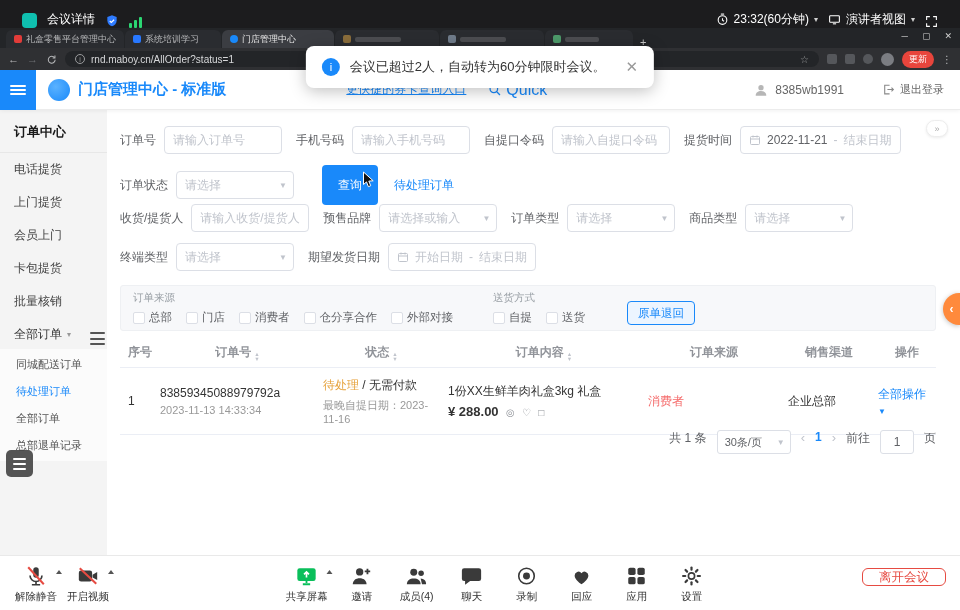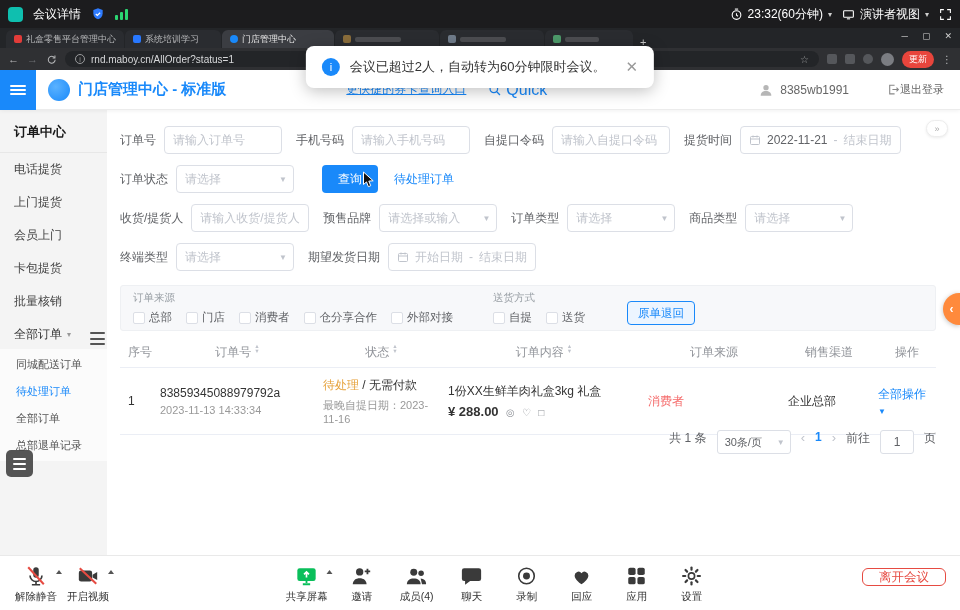--- a/index.html
+++ b/index.html
@@ -1,20 +1,20 @@
 <!DOCTYPE html>
 <html><head>
 <meta charset="utf-8">
 <style>
   * { margin:0; padding:0; box-sizing:border-box; }
   html,body { width:960px; height:610px; }
   body { font-family:"Liberation Sans","DejaVu Sans",sans-serif; background:#fff; position:relative; overflow:hidden; font-size:12px; color:#333; }
 
   
-  .topbar { position:absolute; top:0; left:0; right:0; height:28px; background:#1c1c1e; display:flex; align-items:center; gap:10px; padding:0 8px; color:#fff; font-size:12px; z-index:20; }
+  .topbar { position:absolute; top:0; left:0; right:0; height:28px; background:#1c1c1e; display:flex; align-items:flex-end; gap:10px; padding:0 22px; color:#fff; font-size:12px; z-index:20; }
   .topbar .grow { flex:1; }
   .mlogo { width:15px; height:15px; border-radius:4px; background:#0fbfaf; display:inline-block; }
   .sigbars { display:flex; align-items:flex-end; gap:2px; height:12px; }
   .sigbars i { width:3px; background:#2bd672; border-radius:1px; display:block; }
   .sigbars i:nth-child(1){height:5px;} .sigbars i:nth-child(2){height:8px;} .sigbars i:nth-child(3){height:11px;}
   .tb-group { display:flex; align-items:center; gap:5px; }
   .tb-caret { font-size:8px; color:#cfcfcf; }
 
   
   .tabstrip { position:absolute; top:28px; left:0; right:0; height:20px; background:#232528; display:flex; align-items:flex-end; padding-left:6px; z-index:10; }
@@ -41,21 +41,21 @@
 
   
   .appheader { position:absolute; top:70px; left:0; right:0; height:40px; background:#fff; border-bottom:1px solid #ececec; box-shadow:0 1px 4px rgba(0,0,0,.06); display:flex; align-items:center; z-index:5; }
   .burger { width:36px; height:40px; background:#1989fa; display:flex; align-items:center; justify-content:center; flex:none; border:none; }
   .burger i { display:block; width:16px; height:2px; background:#fff; border-radius:1px; margin:2px 0; }
   .brand { display:flex; align-items:center; gap:8px; margin-left:12px; color:#1989fa; font-weight:bold; font-size:15px; white-space:nowrap; }
   .brandlogo { width:22px; height:22px; border-radius:50%; background:radial-gradient(circle at 35% 35%, #5ab2ff, #1989fa); flex:none; }
   .quick-entry { margin-left:120px; color:#1989fa; font-size:12px; white-space:nowrap;text-decoration:underline; }
   .quick-group { display:flex; align-items:center; gap:4px; margin-left:22px; color:#1989fa; font-size:16px; }
   .user-group { display:flex; align-items:center; gap:6px; color:#666; font-size:12px; }
-  .logout-group { display:flex; align-items:center; color:#666; font-size:11px; margin:0 16px 0 38px; }
+  .logout-group { display:flex; align-items:center; gap:5px; color:#666; font-size:11px; margin:0 16px 0 38px; }
 
   
   .sidebar { position:absolute; top:110px; left:0; width:107px; height:445px; background:#f4f4f4; color:#333; z-index:3; }
   .sb-title { padding:13px 0 11px 14px; font-size:13px; font-weight:bold; color:#1a1a1a; border-bottom:1px solid #e7e7e7; }
   .sb-item { padding:8px 0 8px 14px; font-size:12px; color:#444; }
   .sb-group-label { padding:8px 0 6px 14px; font-size:12px; color:#333; display:flex; align-items:center; gap:5px; }
   .sb-sub { background:#fbfbfb; padding:2px 0; }
   .sb-sub .sb-item { padding:6px 0 6px 16px; font-size:11px; color:#555; }
   .sb-sub .sb-item.active { color:#1989fa; }
   .sb-caret { font-size:8px; color:#999; }
@@ -68,36 +68,36 @@
   .frow1{top:16px;} .frow2{top:55px;} .frow3{top:94px;} .frow4{top:133px;}
   .fitem { display:flex; align-items:center; margin-right:14px; }
   .flabel { margin-right:8px; white-space:nowrap; color:#606266; }
   .inp { height:28px; border:1px solid #dcdfe6; border-radius:4px; padding:0 8px; font-size:12px; color:#333; width:118px; background:#fff; font-family:inherit; }
   .inp::placeholder { color:#c0c4cc; }
   .sel { position:relative; height:28px; border:1px solid #dcdfe6; border-radius:4px; width:118px; display:flex; align-items:center; padding:0 18px 0 8px; color:#c0c4cc; background:#fff; }
   .sel.narrow { width:108px; }
   .sel .caret { position:absolute; right:6px; color:#c0c4cc; font-size:8px; }
   .drange { height:28px; border:1px solid #dcdfe6; border-radius:4px; display:flex; align-items:center; gap:6px; padding:0 8px; background:#fff; white-space:nowrap; }
   .d-val { color:#606266; } .d-ph { color:#c0c4cc; } .d-sep { color:#c0c4cc; }
-  .btn-primary { height:28px; background:#1989fa; color:#fff; border:none; border-radius:4px; padding:0 16px; font-size:12px; margin-left:14px; font-family:inherit; }
+  .btn-primary { height:40px; background:#1989fa; color:#fff; border:none; border-radius:4px; padding:0 16px; font-size:12px; margin-left:14px; font-family:inherit; }
   .link { color:#1989fa; margin-left:16px; }
 
   .srcpanel { position:absolute; top:175px; left:13px; width:816px; height:46px; background:#f7f8fa; border:1px solid #eef0f3; border-radius:3px; display:flex; align-items:center; padding:0 12px; }
   .cbgroup { display:flex; flex-direction:column; gap:5px; }
   .cbg-label { font-size:10.5px; color:#9aa0a6; }
   .cbg-row { display:flex; align-items:center; }
   .cbitem { display:flex; align-items:center; gap:4px; margin-right:14px; color:#606266; font-size:11.5px; }
   .cb { width:12px; height:12px; border:1px solid #dcdfe6; border-radius:2px; background:#fff; flex:none; }
   .btn-outline { height:24px; border:1px solid #1989fa; background:#ecf5ff; color:#1989fa; border-radius:4px; padding:0 10px; font-size:11.5px; margin-left:28px; align-self:center; margin-top:10px; font-family:inherit; }
 
   .table { position:absolute; top:228px; left:13px; width:816px; font-size:12px; }
   .thead { display:flex; align-items:center; height:30px; border-bottom:1px solid #ebeef5; color:#909399; }
   .trow { display:flex; border-bottom:1px solid #ebeef5; padding:9px 0; }
   .tc { padding-left:8px; display:flex; flex-direction:column; justify-content:center; gap:4px; }
-  .thead .tc { flex-direction:row; align-items:flex-start; gap:0; }
+  .thead .tc { flex-direction:row; align-items:flex-end; gap:0;font-weight:bold; }
   .c0{width:32px;} .c1{width:163px;} .c2{width:125px;} .c3{width:200px;} .c4{width:140px;} .c5{width:90px;} .c6{width:66px;}
   .sort { display:inline-flex; flex-direction:column; margin-left:3px; font-size:5.5px; line-height:4.5px; color:#c0c4cc; }
   .sub-gray { font-size:11px; color:#999; }
   .status-orange { color:#e6a23c; }
   .price { font-weight:bold; font-size:13px; color:#333; }
   .mini-ic { color:#909399; font-size:10px; margin-left:4px; }
   .src-red { color:#f56c6c; }
   .action-link { color:#1989fa; }
 
   .pager { position:absolute; top:320px; right:24px; display:flex; gap:10px; font-size:12px; color:#606266; }

